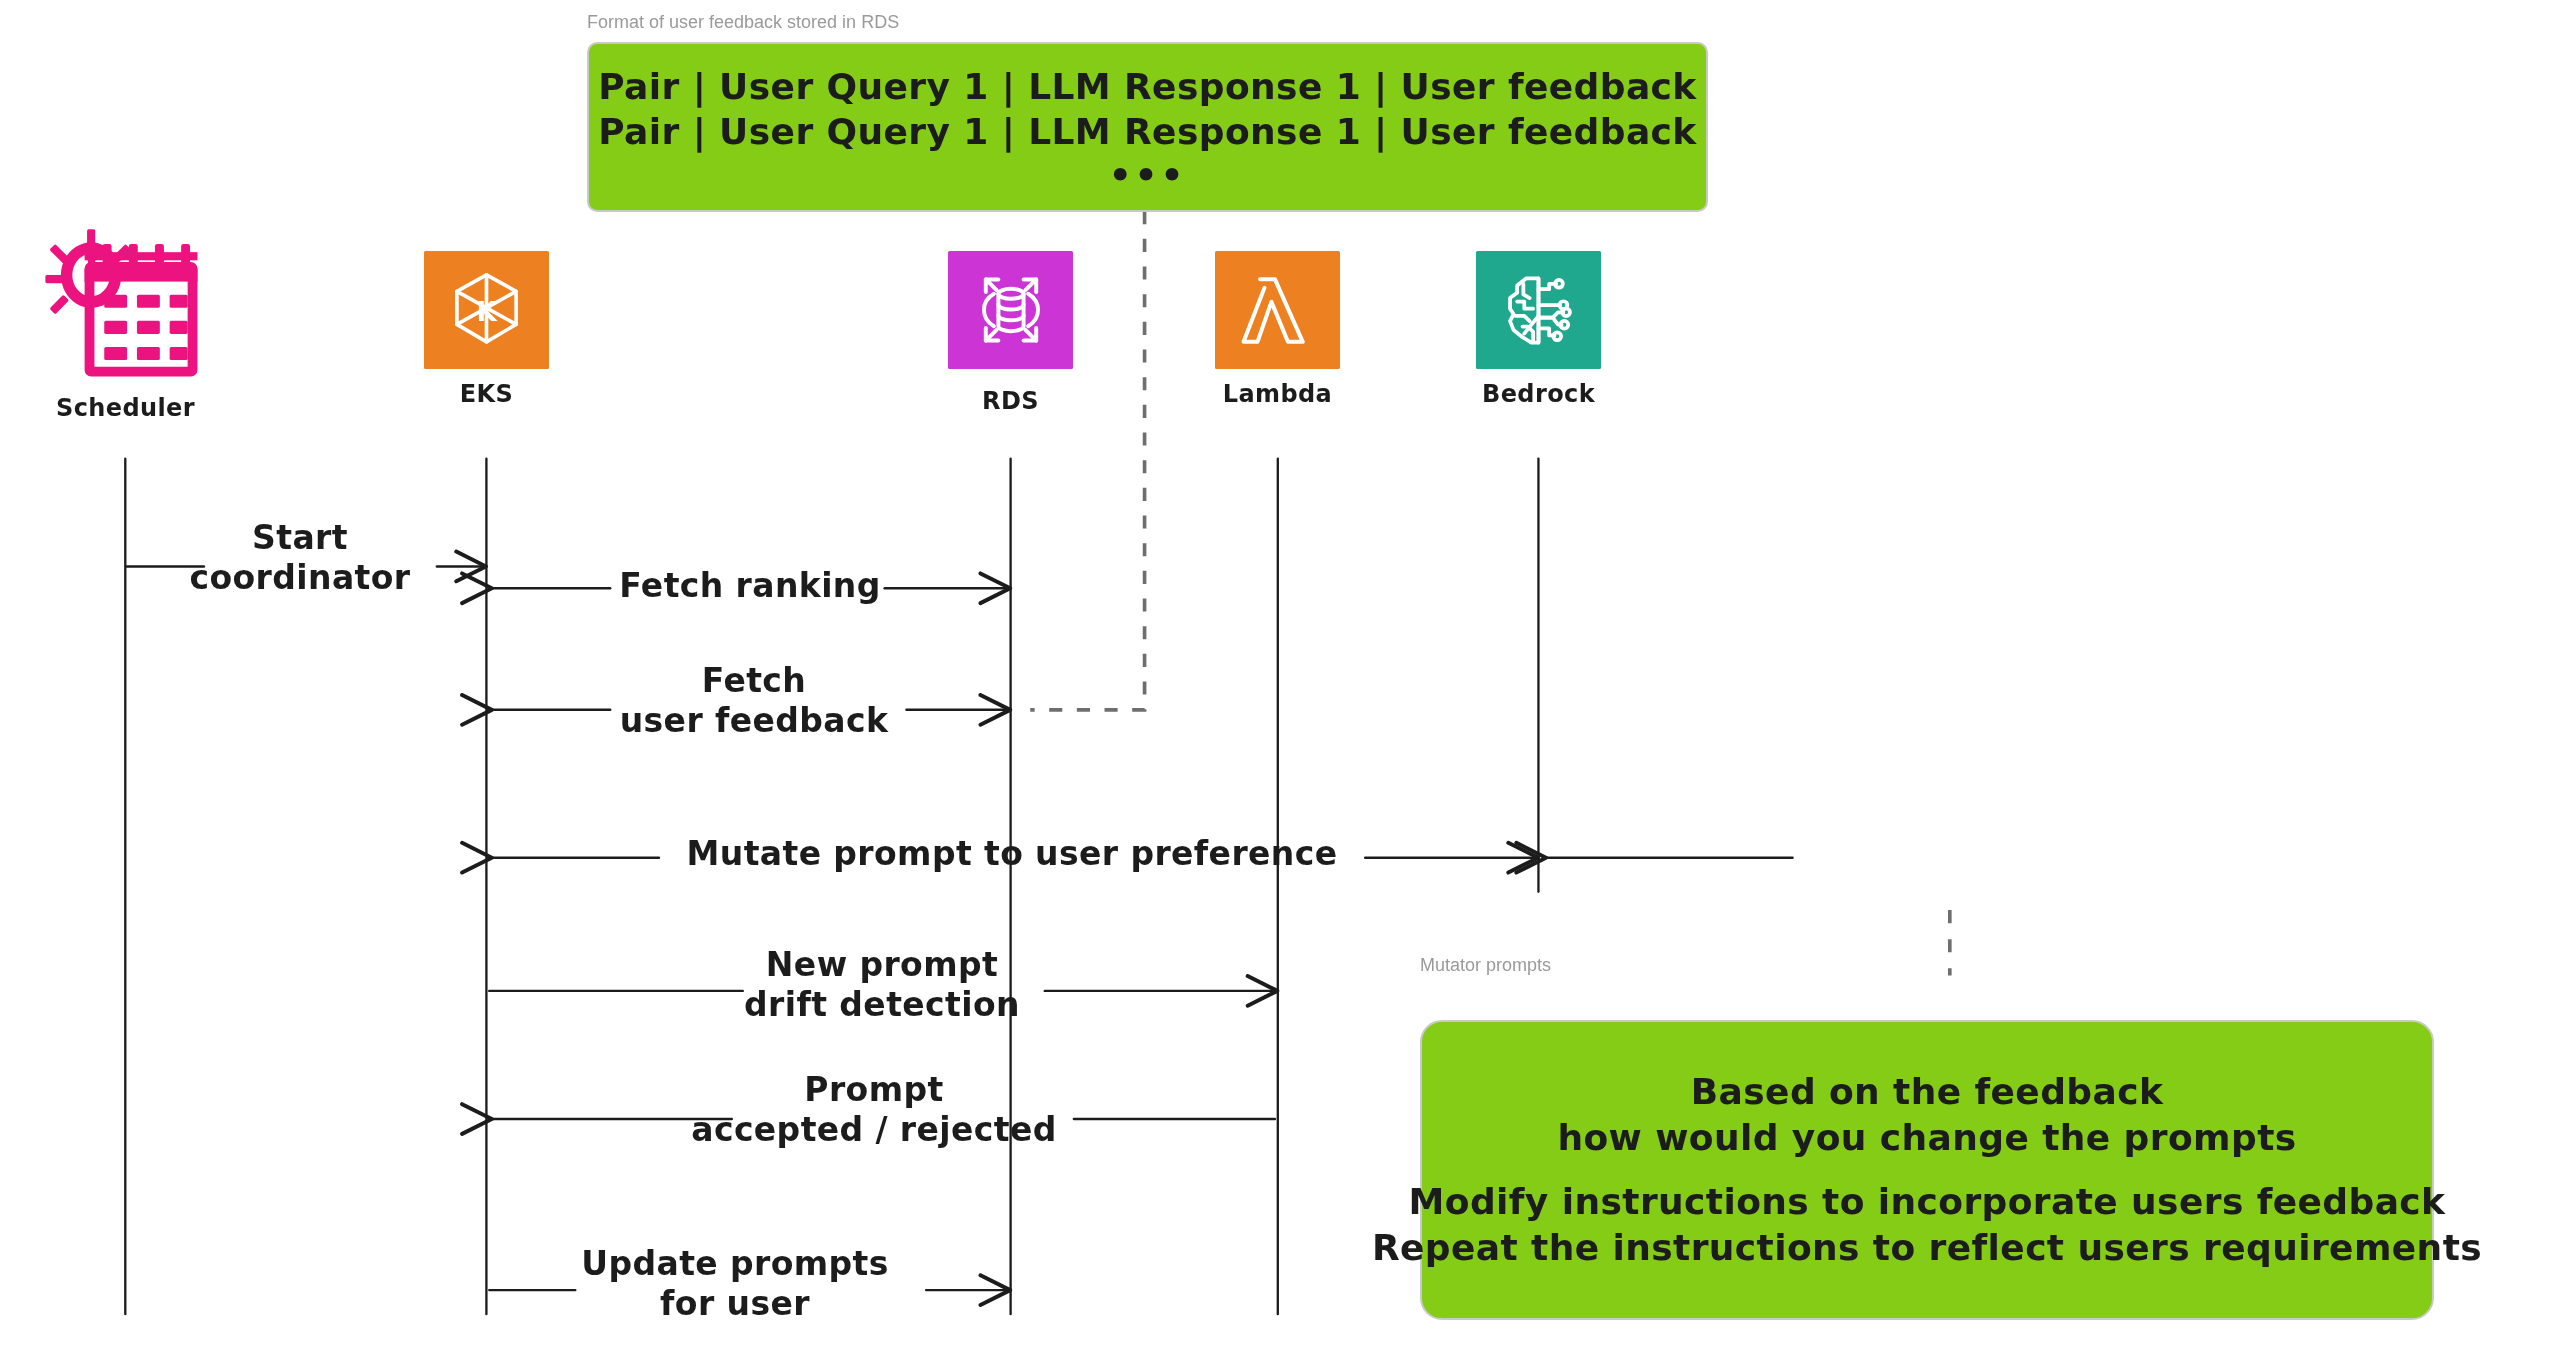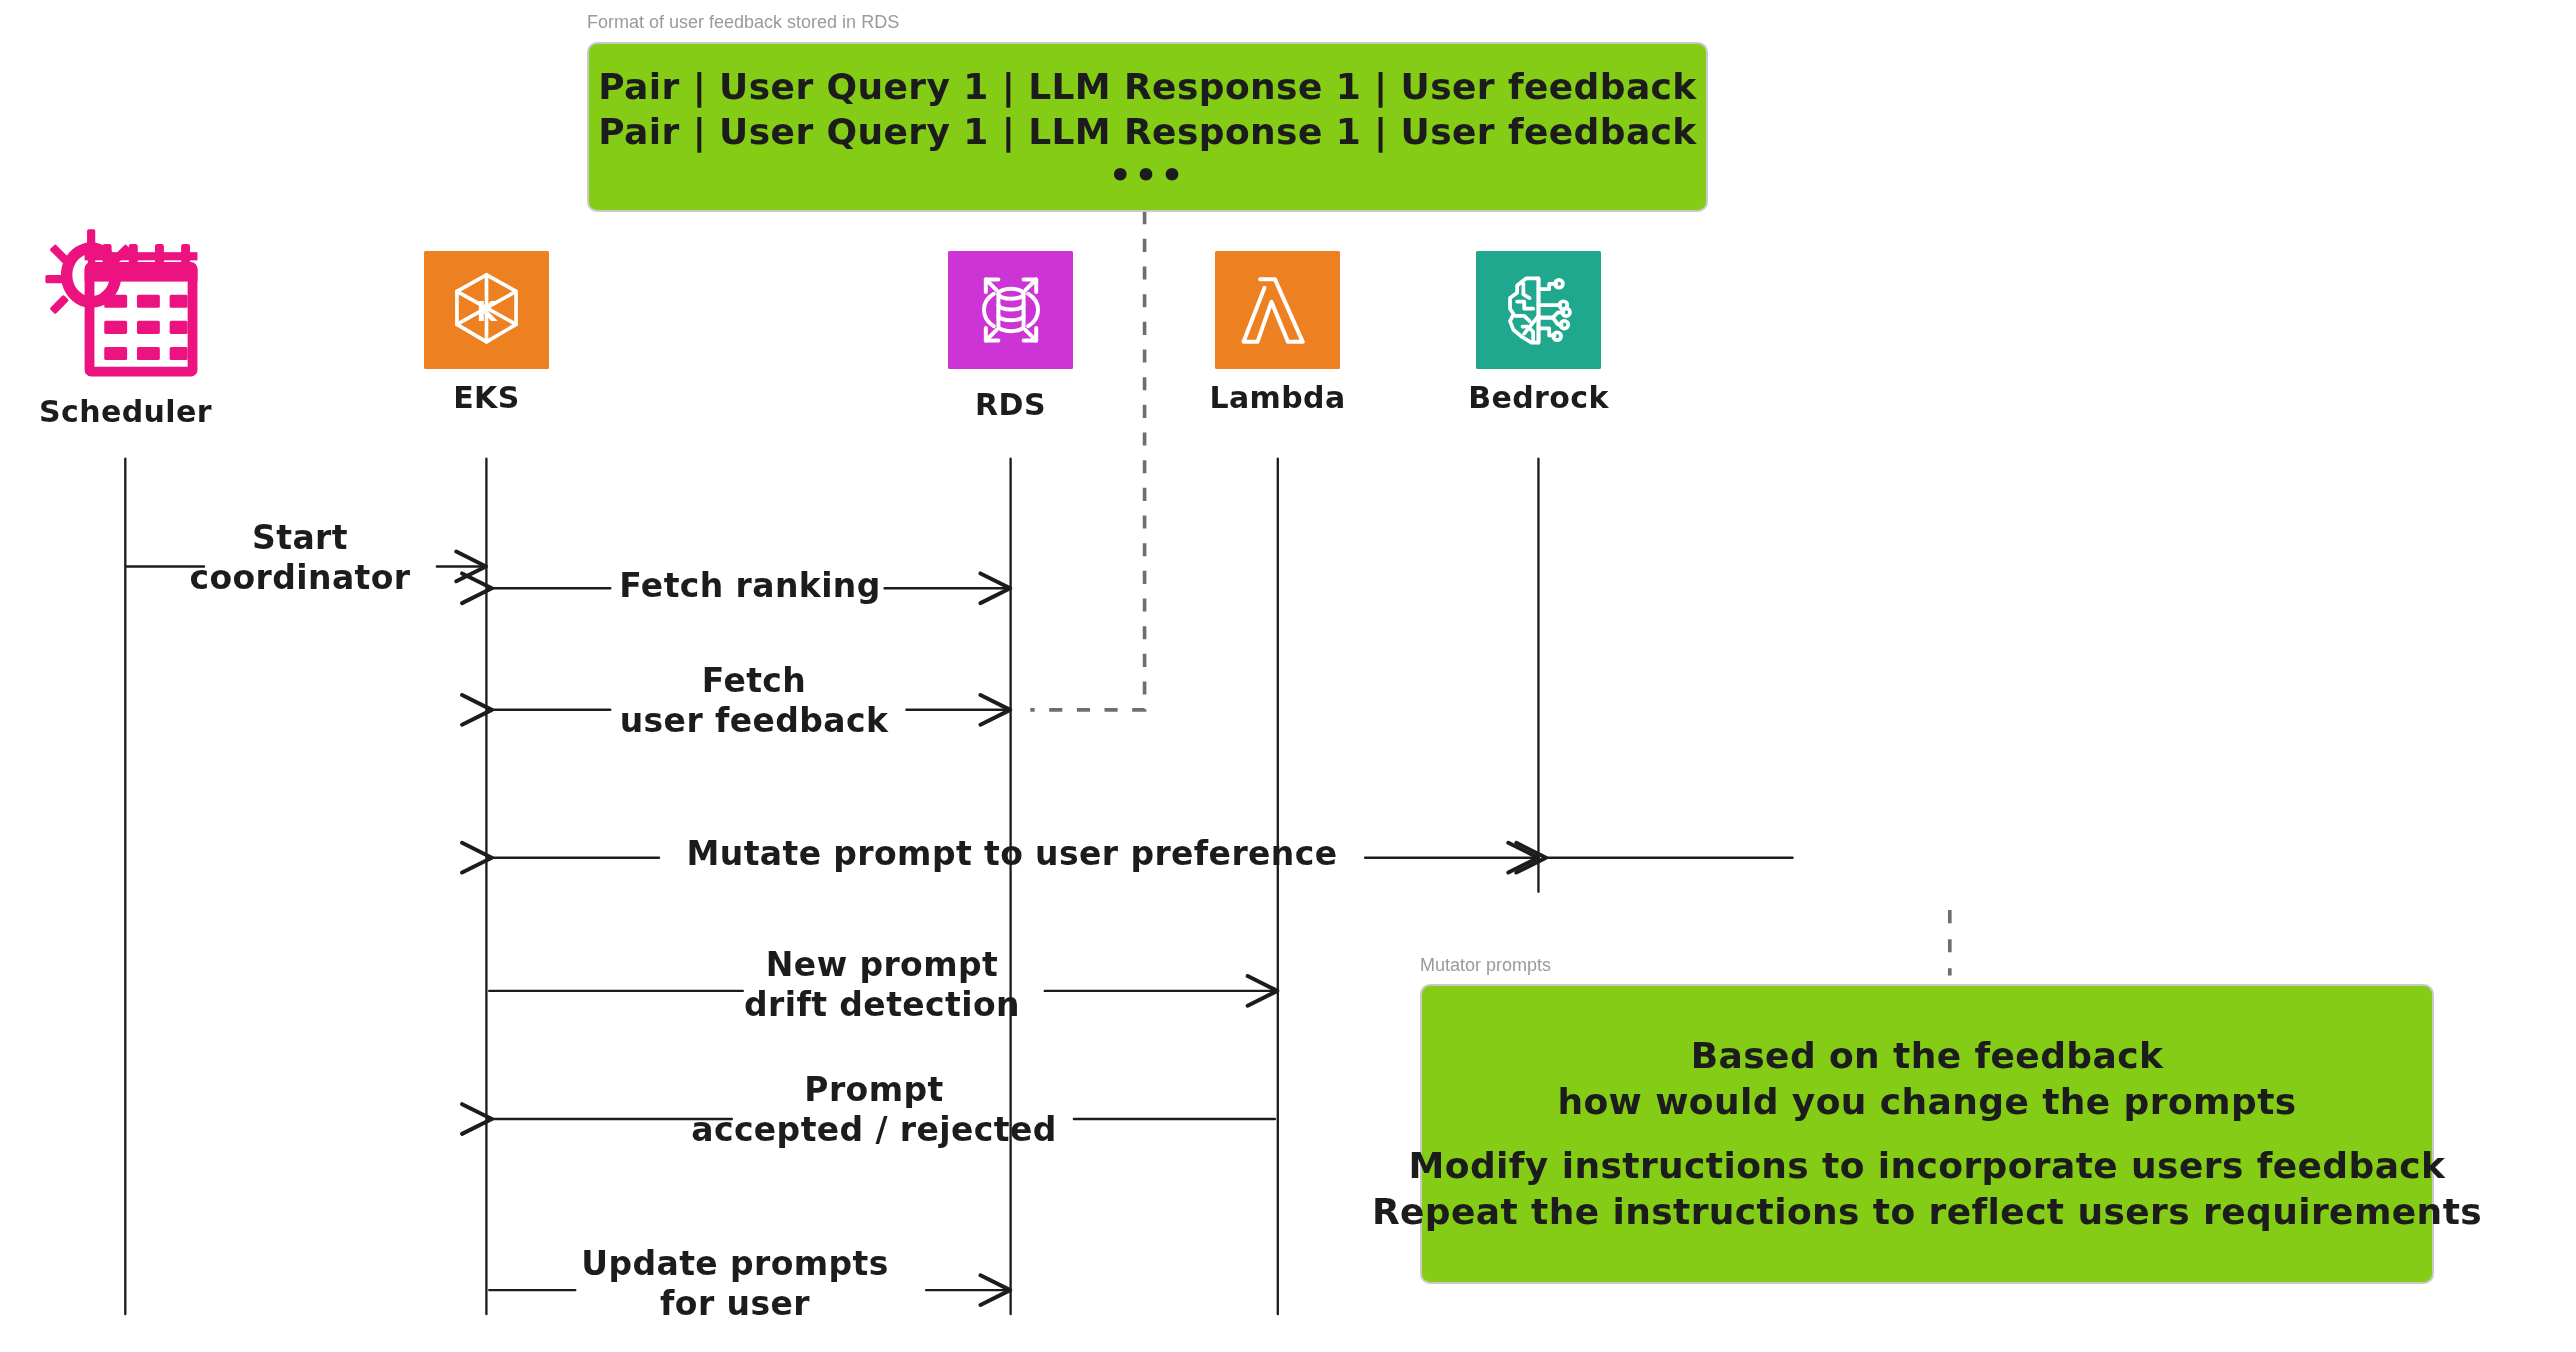--- a/index.html
+++ b/index.html
@@ -19,21 +19,21 @@
     letter-spacing:0.4px;
     white-space:pre;
     text-align:center;
     line-height:1.12;
   }
 
   
   .participant{position:absolute;display:flex;flex-direction:column;align-items:center;}
   .icon-box{width:70px;height:70px;display:flex;align-items:center;justify-content:center;}
   .icon-box.square{border-radius:1.5px;}
-  .p-name{margin-top:11.6px;font-size:30px;}
+  .p-name{margin-top:11.6px;font-size:24px;}
 
   
   .note{
     position:absolute;
     border:2.2px solid #c9c9c9;
     border-radius:10.2px;
     background:#84cc16;
     box-sizing:border-box;
     display:flex;flex-direction:column;align-items:center;justify-content:center;
   }
@@ -233,21 +233,21 @@
   </div>
 
   <div class="note-title" style="left:587px;top:11.6px;">Format of user feedback stored in RDS</div>
   <div class="note" style="left:587px;top:42px;width:1121px;height:170px;">
     <div class="hand note-line">Pair | User Query 1 | LLM Response 1 | User feedback</div>
     <div class="hand note-line" style="margin-top:4.4px;">Pair | User Query 1 | LLM Response 1 | User feedback</div>
     <div class="hand note-dots" style="margin-top:13px;">•••</div>
   </div>
 
   <div class="note-title" style="left:1420px;top:955px;">Mutator prompts</div>
-  <div class="note" style="left:1420px;top:984px;width:1014px;height:300px;">
+  <div class="note" style="left:1420px;top:1020px;width:1014px;height:300px;border-radius:22px;">
     <div class="hand note-line">Based on the feedback</div>
     <div class="hand note-line" style="margin-top:5.8px;">how would you change the prompts</div>
     <div class="hand note-line" style="margin-top:23px;">Modify instructions to incorporate users feedback</div>
     <div class="hand note-line" style="margin-top:5.8px;">Repeat the instructions to reflect users requirements</div>
   </div>
 
   <div class="hand msg two" style="left:300px;top:518px;">Start
 coordinator</div>
   <div class="hand msg" style="left:750px;top:568px;">Fetch ranking</div>
   <div class="hand msg two" style="left:754px;top:661px;">Fetch

